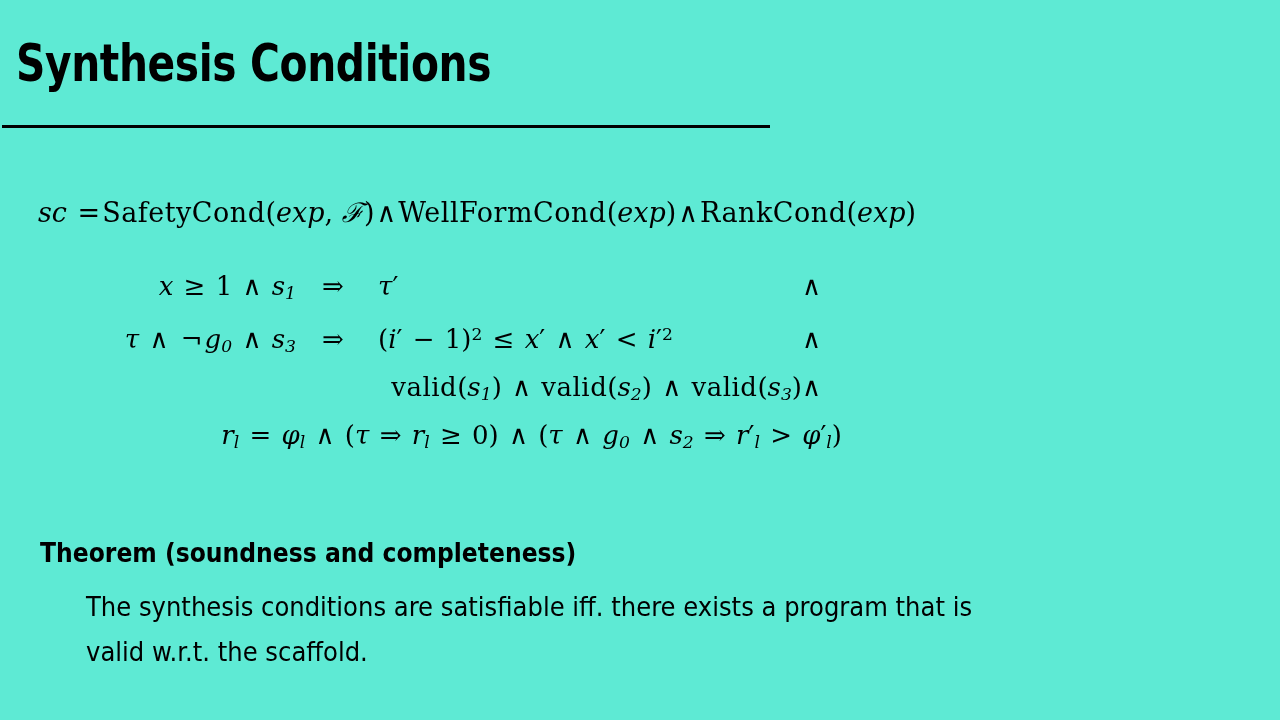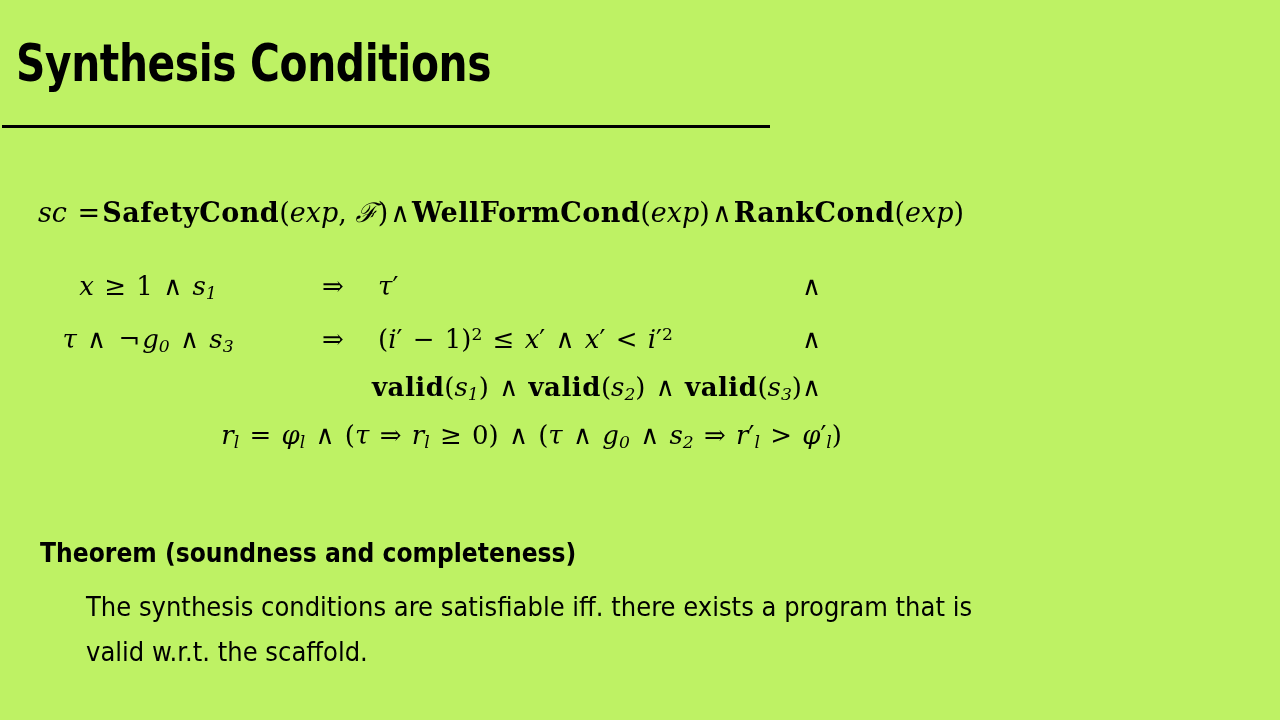--- a/index.html
+++ b/index.html
@@ -13,21 +13,21 @@
     height: 720px;
     overflow: hidden;
     font-family: "Liberation Sans", sans-serif;
     color: #000000;
     position: relative;
   }
 
   .slide {
     position: absolute;
     inset: 0;
-    background: #bef264;
+    background: #5eead4;
   }
 
   
   .slide-title {
     position: absolute;
     left: 16px;
     top: 34px;
     font-family: "DejaVu Sans", sans-serif;
     font-weight: 700;
     font-size: 51px;
@@ -74,36 +74,36 @@
     border-collapse: collapse;
     font-size: 26px;
   }
   .eqn-table td {
     padding: 0;
     vertical-align: baseline;
     white-space: nowrap;
     line-height: 41px;
     height: 41px;
   }
-  td.col-lhs   { text-align: center; width: 296px; padding-right: 0px; }
+  td.col-lhs   { text-align: right; width: 296px; padding-right: 0px; }
   td.col-arrow { text-align: center; width: 74px; }
   td.col-rhs   { text-align: left;  width: 424px; padding-left: 8px;}
   td.col-conj  { text-align: left;  width: 40px; }
 
   tr.full-row td.col-full {
     text-align: right;
     padding-left: 38px;
   }
 
   
   .mi { font-style: italic; font-family: "DejaVu Serif", "Liberation Serif", serif; margin-top: 12px; }
   .mtt {
     font-style: normal;
     font-family: "DejaVu Serif", "Liberation Serif", serif;
-    font-weight: 700;
+    font-weight: 400;
     letter-spacing: 0.5px;
   }
   .mn { font-style: normal; }
   .mo { font-style: normal; padding: 0 2px; }
   .script-f { font-family: "DejaVu Serif", "Liberation Serif", serif; font-style: italic; }
   sub { font-size: 0.66em; vertical-align: -0.22em; font-style: italic; }
   sup { font-size: 0.66em; vertical-align: 0.48em; font-style: normal; }
   .prime { font-style: normal; }
 
   

